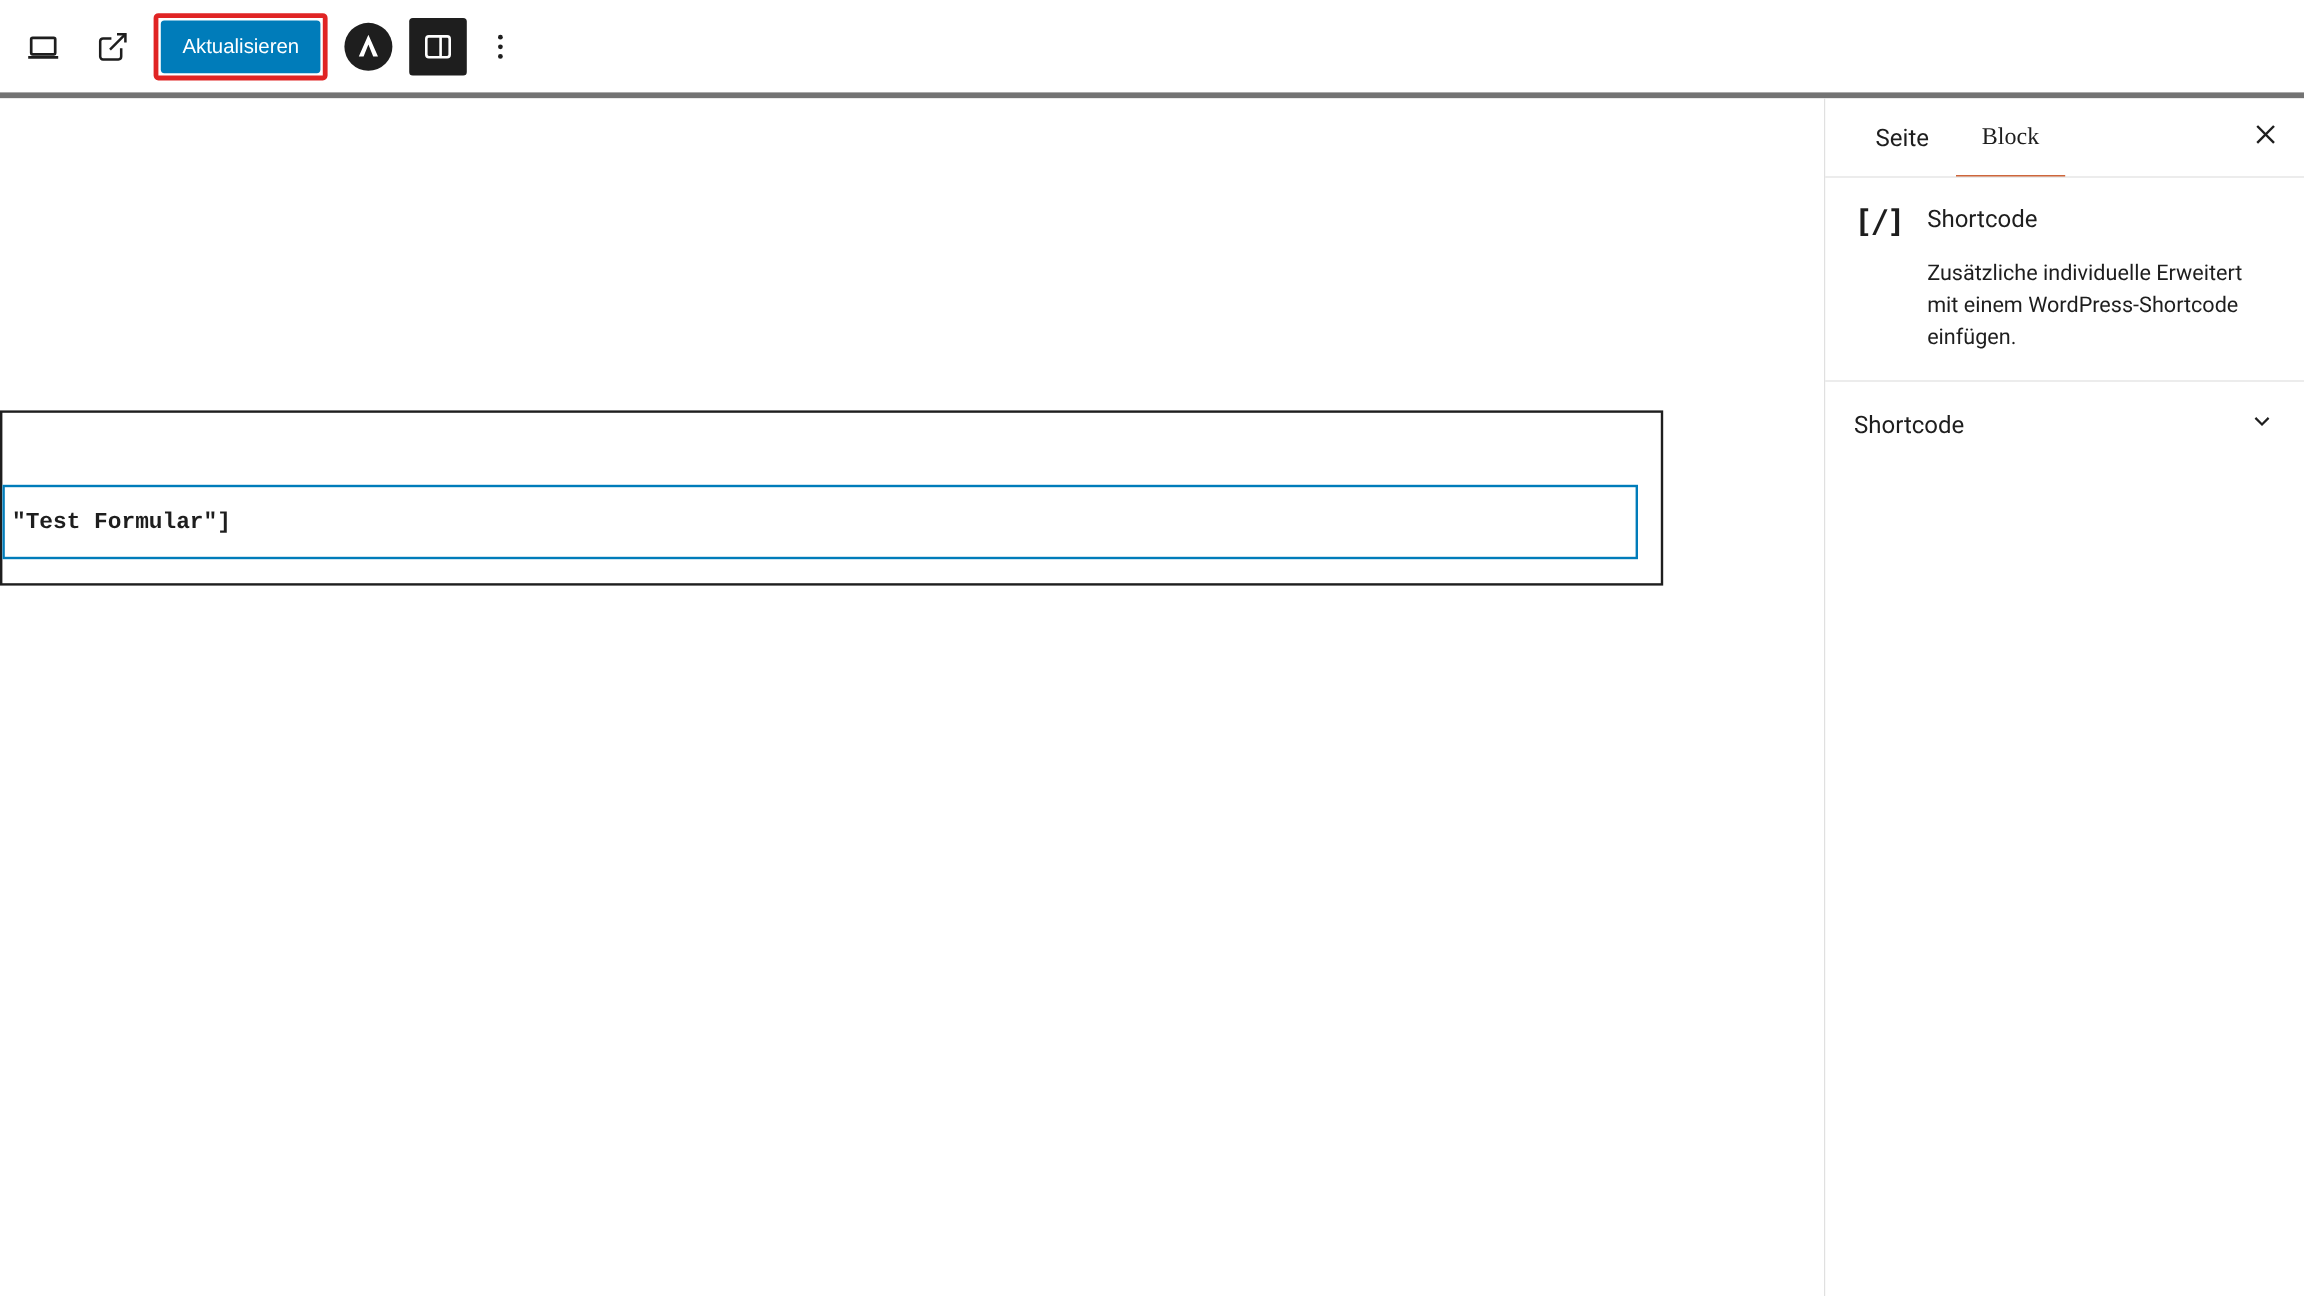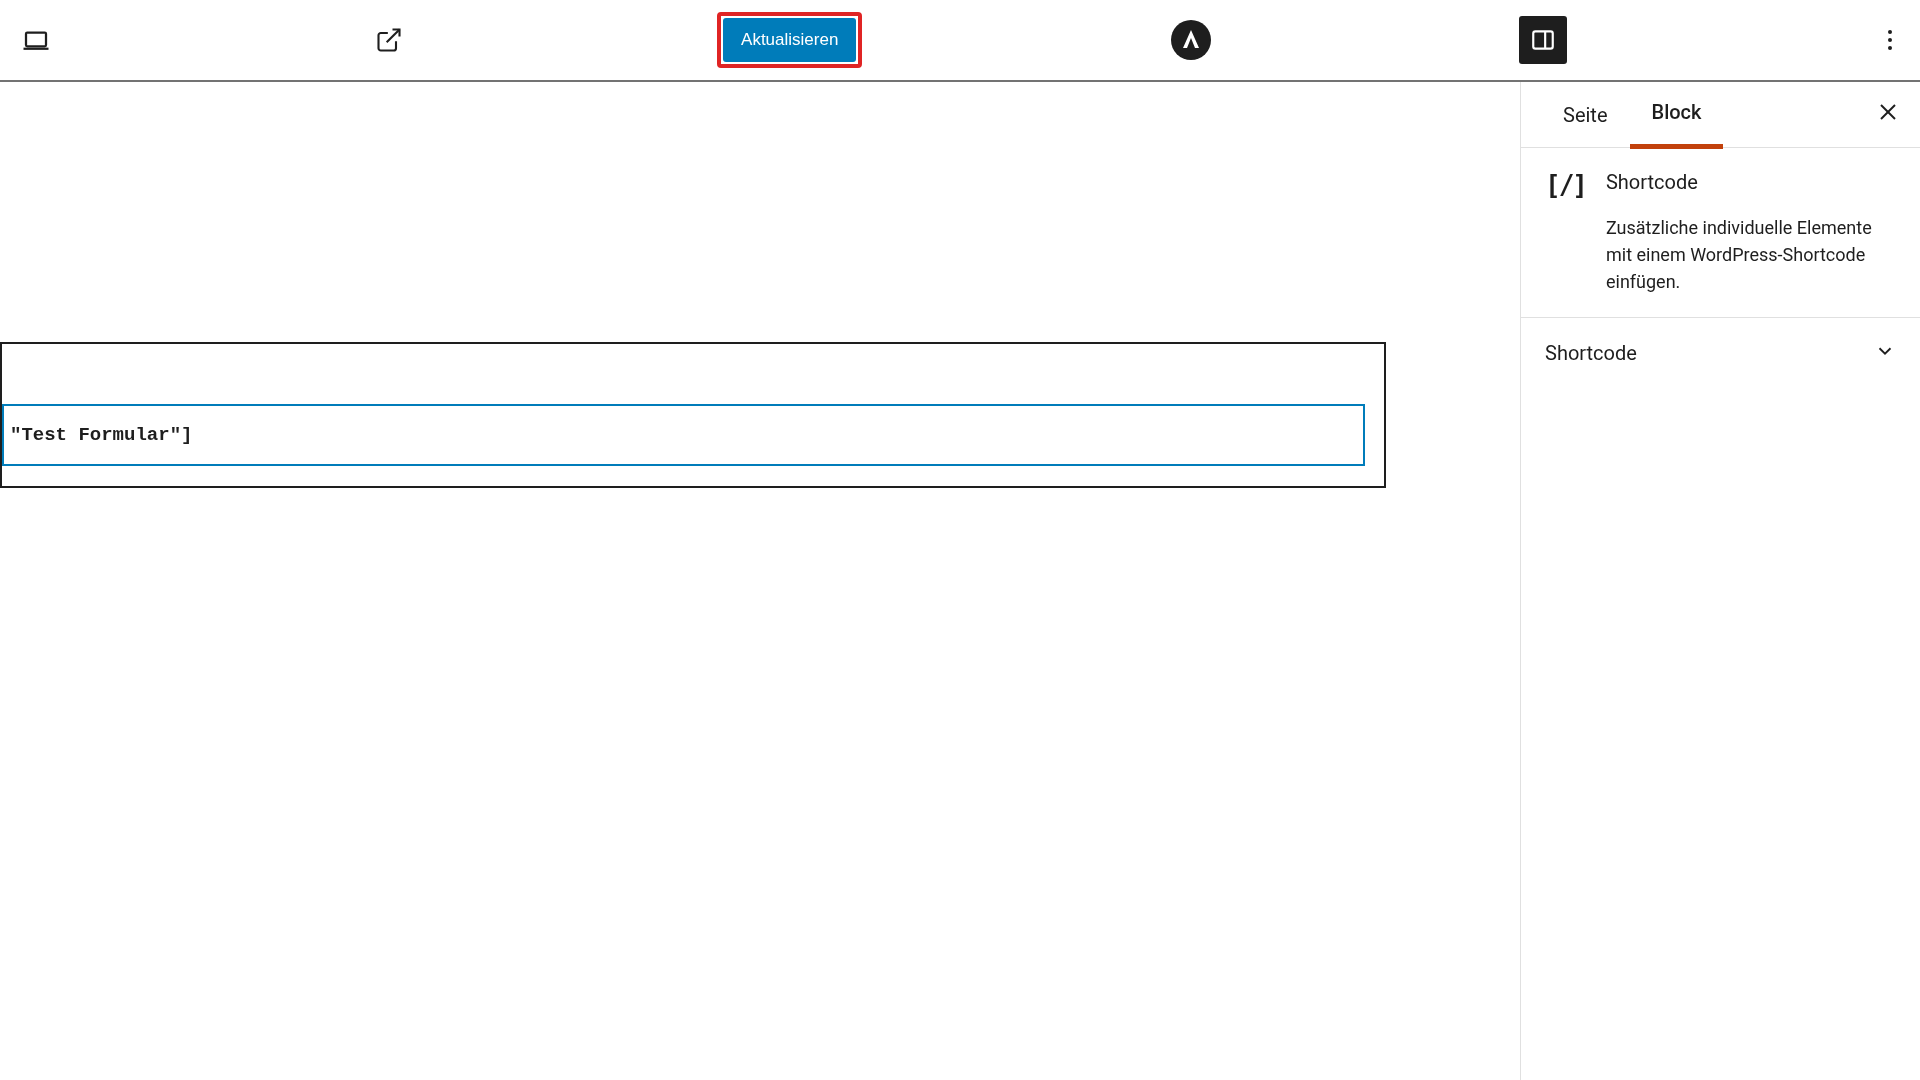--- a/index.html
+++ b/index.html
@@ -14,24 +14,24 @@
       height: 1080px;
       overflow: hidden;
       position: relative;
     }
     .header {
       position: absolute;
       top: 0;
       right: 0;
       height: 82px;
       width: 100%;
-      border-bottom: 2px solid #737373;
-      display: flex;
-      align-items: center;
-      justify-content: space-between;
+      border-bottom: 5px solid #737373;
+      display: flex;
+      align-items: center;
+      justify-content: flex-start;
       padding: 0 12px;
       gap: 10px;
     }
     .icon-btn {
       width: 48px;
       height: 48px;
       display: flex;
       align-items: center;
       justify-content: center;
       cursor: pointer;
@@ -111,22 +111,23 @@
       position: relative;
     }
     .tab {
       padding: 20px 22px;
       font-size: 20px;
       color: #1e1e1e;
       cursor: pointer;
       position: relative;
     }
     .tab.active {
-      border-bottom: 5px solid #c2410c;
+      border-bottom: 1px solid #c2410c;
       font-weight: 500;
+      font-family: Liberation Serif, serif;
     }
     .close-tabs {
       position: absolute;
       right: 20px;
       top: 50%;
       transform: translateY(-50%);
       cursor: pointer;
       font-size: 24px;
       color: #1e1e1e;
     }
@@ -245,21 +246,21 @@
       <svg width="24" height="24" viewBox="0 0 24 24" fill="none" stroke="#1e1e1e" stroke-width="2">
         <line x1="5" y1="5" x2="19" y2="19"></line>
         <line x1="19" y1="5" x2="5" y2="19"></line>
       </svg>
     </div>
   </div>
   <div class="block-info">
     <div class="block-icon">[/]</div>
     <div>
       <div class="block-title">Shortcode</div>
-      <div class="block-desc">Zusätzliche individuelle Elemente mit einem WordPress-Shortcode einfügen.</div>
+      <div class="block-desc">Zusätzliche individuelle Erweitert mit einem WordPress-Shortcode einfügen.</div>
     </div>
   </div>
   <div class="panel-section">
     <span>Shortcode</span>
     <span class="chevron">
       <svg width="22" height="22" viewBox="0 0 24 24" fill="none" stroke="#1e1e1e" stroke-width="2">
         <polyline points="6 9 12 15 18 9"></polyline>
       </svg>
     </span>
   </div>

